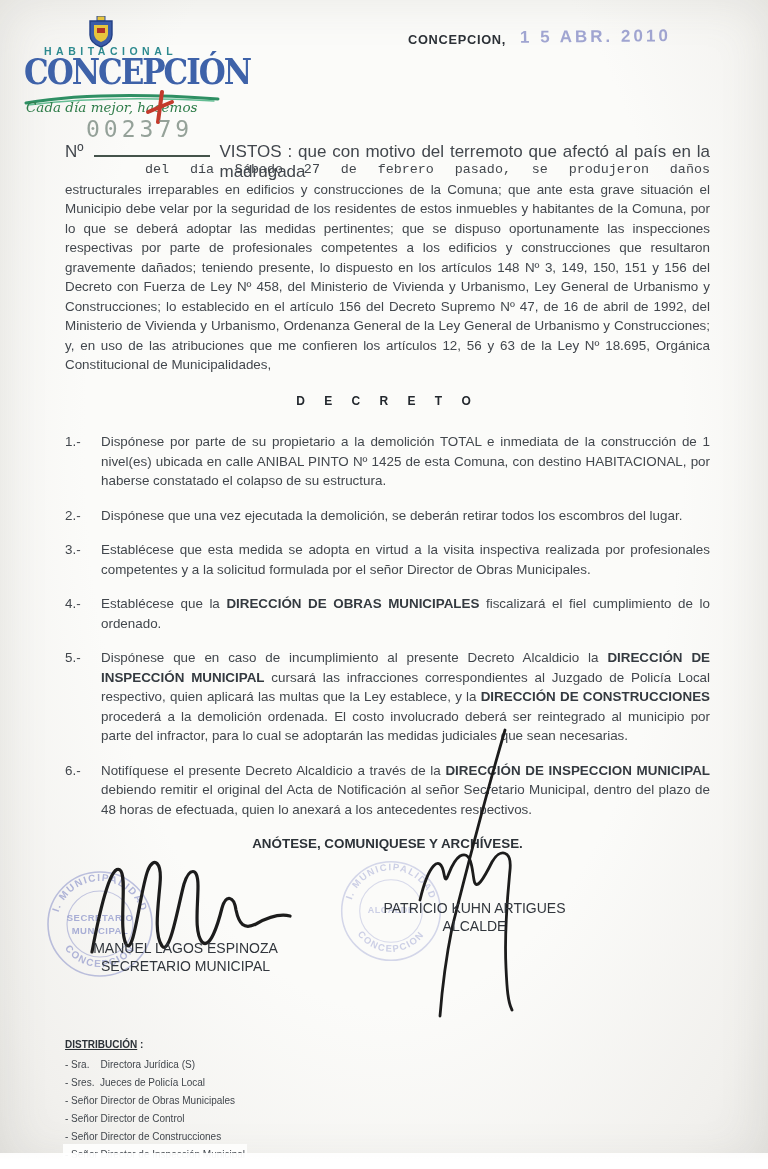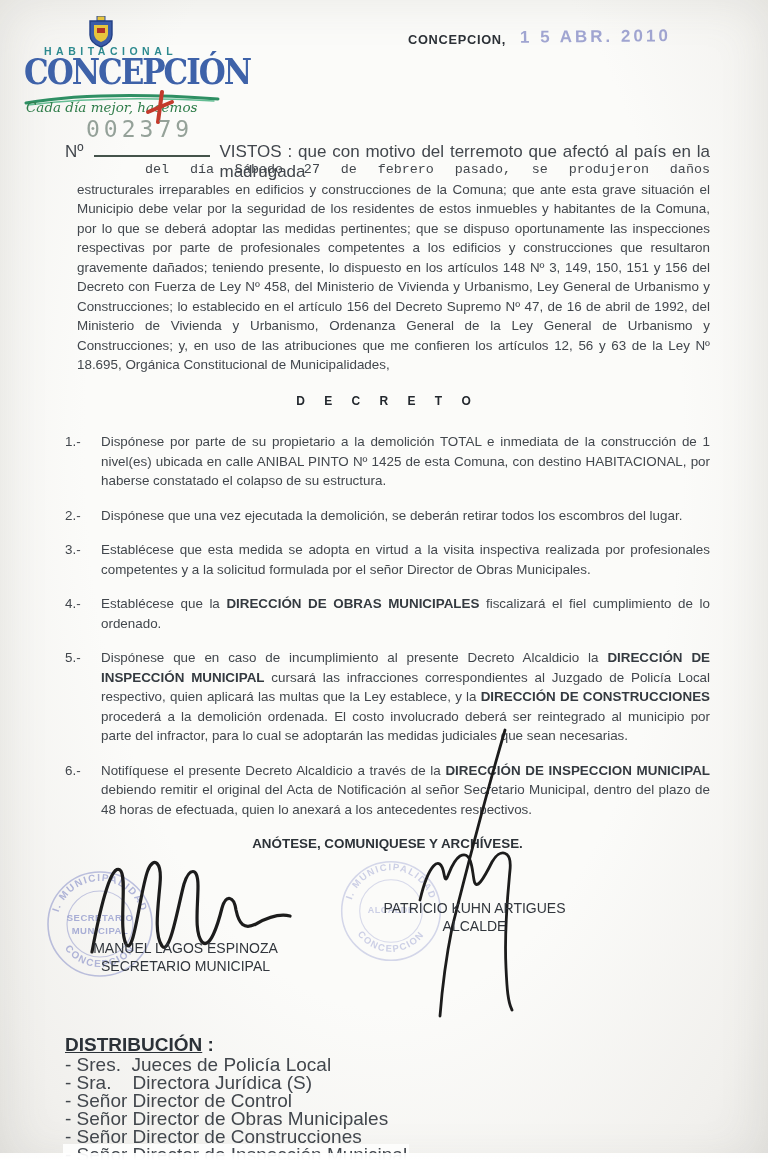--- a/index.html
+++ b/index.html
@@ -23,38 +23,38 @@
   .dateline .city-label{font-size:12.8px;font-weight:bold;letter-spacing:.7px;color:#2c3137;}
   .dateline .stamp{font-size:17px;font-weight:bold;letter-spacing:3px;color:#8d93c9;opacity:.82;transform:rotate(-.6deg);}
   .folio{position:absolute;left:86px;top:116px;font-family:"DejaVu Sans Mono",monospace;font-size:23px;letter-spacing:4px;color:rgba(126,142,132,.82);}
   
   .numrow{position:absolute;left:65px;right:58px;top:141px;display:flex;align-items:baseline;font-size:17px;line-height:19.5px;}
   .numrow .no{flex:none;}
   .numrow .blank{flex:none;display:inline-block;width:116px;border-bottom:2px solid #44534b;height:14px;margin:0 10px 0 10px;}
   .numrow .l1{flex:1;text-align:justify;text-align-last:justify;}
   .content{position:absolute;left:65px;right:58px;top:160px;font-size:13.4px;line-height:19.5px;}
   .line2{margin-left:80px;text-align:justify;text-align-last:justify;font-family:Liberation Mono, monospace;}
-  .vbody{text-align:justify;margin-left:12px;}
+  .vbody{text-align:justify;}
   .decree-title{text-align:center;font-weight:bold;font-size:12px;letter-spacing:8px;color:#23282e;margin:17px 0 21px 0;}
   .ditem{display:flex;margin-bottom:15px;}
   .ditem .num{flex:none;width:36px;}
   .ditem .txt{flex:1;text-align:justify;}
   .closing{text-align:center;font-weight:bold;color:#2c3238;margin-top:10px;}
   
   .sig-stamp{position:absolute;pointer-events:none;}
   .stamp-left{left:42px;top:866px;opacity:.85;}
   .stamp-right{left:336px;top:856px;opacity:.55;}
   .sig-ink{position:absolute;}
   .sig-left-ink{left:86px;top:854px;}
   .sig-right-ink{left:400px;top:728px;}
   .sig-name{position:absolute;text-align:center;font-weight:normal;font-size:14px;line-height:18px;color:#31363c;}
   .name-left{left:88px;top:939px;width:195px;}
   .name-right{left:377px;top:899px;width:195px;}
   
-  .dist{position:absolute;left:65px;top:1036px;font-size:19px;line-height:18px;}
+  .dist{position:absolute;left:65px;top:1036px;font-size:10px;line-height:18px;}
   .dist .dist-title{font-weight:bold;color:#2c3238;margin-bottom:2px;}
   .dist .dist-title .u{text-decoration:underline;}
   .dist-item{white-space:pre;}
   .dist-item.last{background:#fdfdfc;box-shadow:0 0 0 2px #fdfdfc;}
   .bottom-strip{position:absolute;left:0;right:0;top:1153px;height:16px;background:linear-gradient(#ffffff00,#ffffff 45%);z-index:6;background-color:rgba(255,255,255,.92);}
   .stamp-arc-text{font-family:"Liberation Sans",sans-serif;font-size:10px;font-weight:bold;letter-spacing:1.5px;}
   .stamp-ctr{font-family:"Liberation Sans",sans-serif;font-size:9.5px;font-weight:bold;letter-spacing:.5px;}
 </style>
 </head>
 <body>
@@ -166,23 +166,23 @@
     <div>SECRETARIO MUNICIPAL</div>
   </div>
   <div class="sig-name name-right">
     <div>PATRICIO KUHN ARTIGUES</div>
     <div>ALCALDE</div>
   </div>
 
   <div class="dist">
     <div class="dist-title"><span class="u">DISTRIBUCIÓN</span><span> :</span></div>
     <div>
+        <div class="dist-item">- Sra.    Directora Jurídica (S)</div>
         <div class="dist-item">- Sres.  Jueces de Policía Local</div>
-        <div class="dist-item">- Sra.    Directora Jurídica (S)</div>
+        <div class="dist-item">- Señor Director de Obras Municipales</div>
         <div class="dist-item">- Señor Director de Control</div>
-        <div class="dist-item">- Señor Director de Obras Municipales</div>
         <div class="dist-item">- Señor Director de Construcciones</div>
         <div class="dist-item last">- Señor Director de Inspección Municipal</div>
       </div>
   </div>
 
   <div class="bottom-strip"></div>
 </div>
 
 </body></html>

